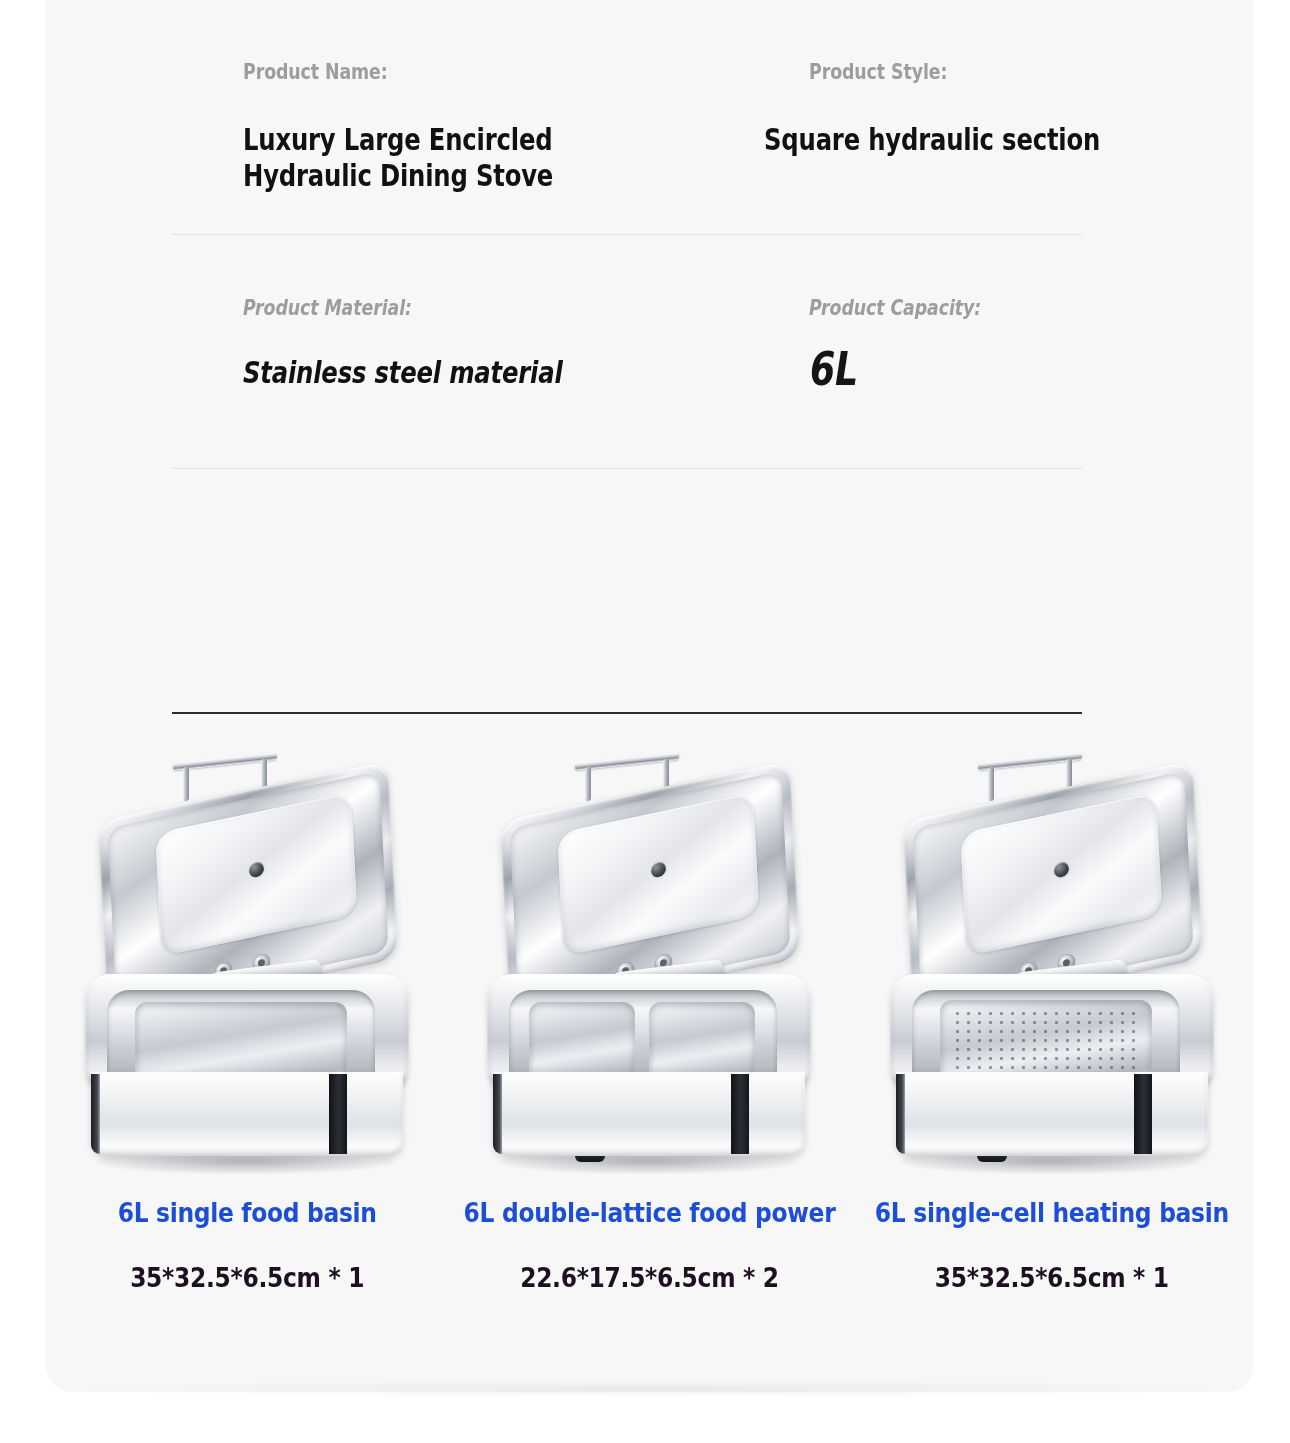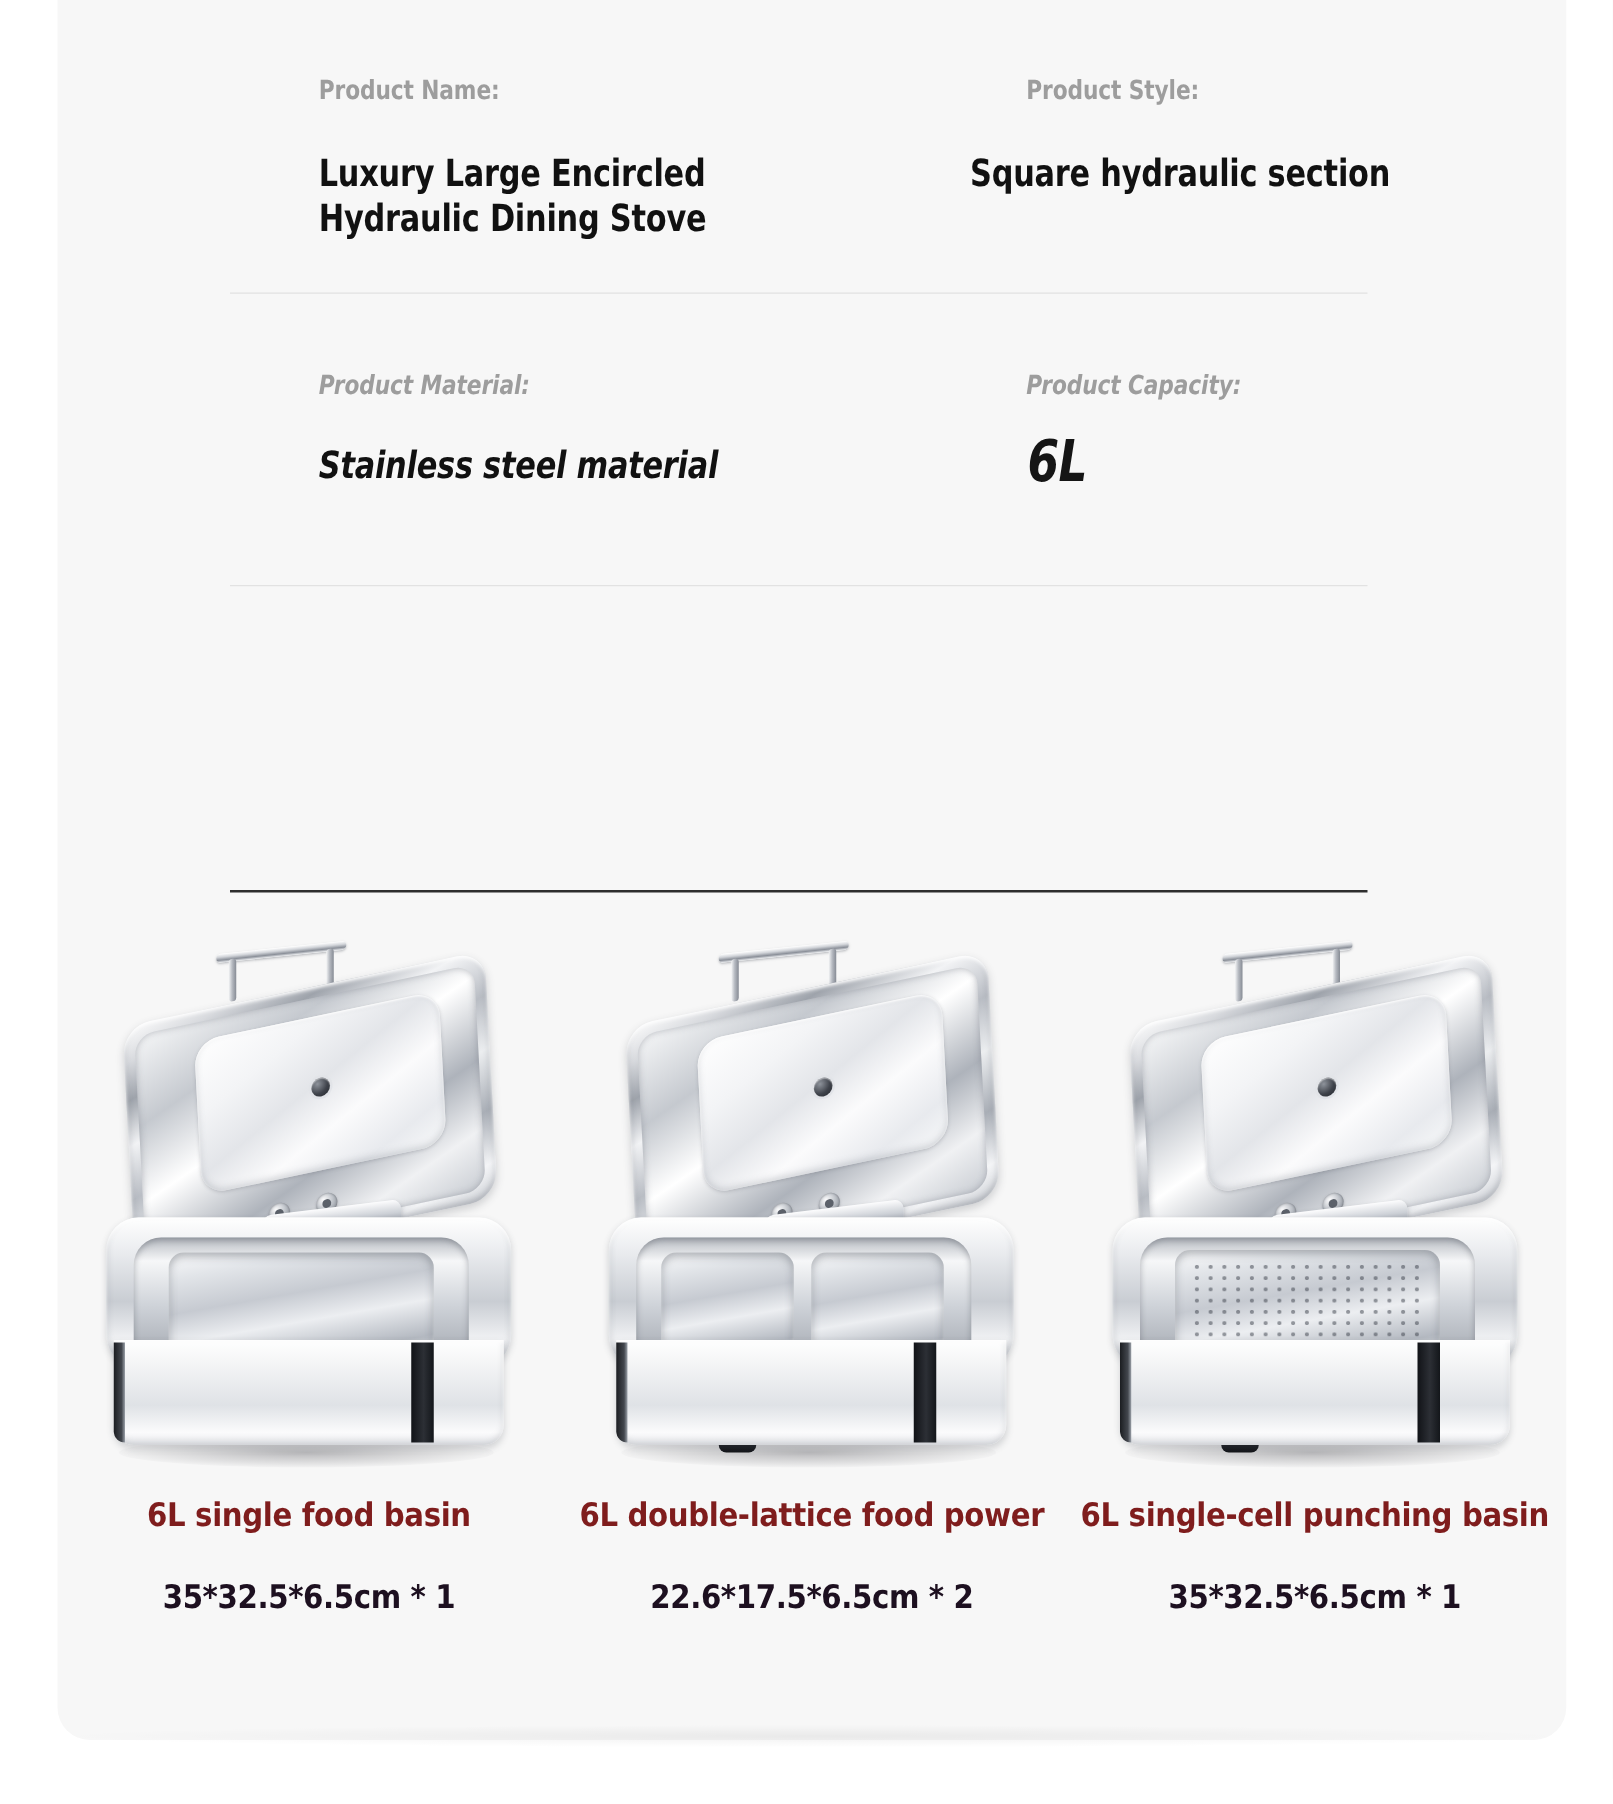--- a/index.html
+++ b/index.html
@@ -38,21 +38,21 @@
     width: 1196px;
     height: 18px;
     border-radius: 50%;
     background: radial-gradient(ellipse at center, rgba(0,0,0,0.055) 0%, rgba(0,0,0,0) 72%);
     pointer-events: none;
   }
 
   
   .spec-area {
     position: absolute;
-    left: 12px; top: 0;
+    left: 0; top: 0;
     width: 1207px;
     height: 716px;
   }
 
   .spec-row { position: absolute; left: 0; width: 1207px; }
   .spec-row.r1 { top: 38px;  height: 190px; }
   .spec-row.r2 { top: 272px; height: 190px; font-style: italic; }
   .spec-row.r3 { top: 498px; height: 190px; }
 
   .col-left  { position: absolute; left: 152px; width: 520px; }
@@ -371,21 +371,21 @@
     position: absolute;
     left: 0;
     top: 448px;
     width: 100%;
     text-align: center;
   }
   .caption-title {
     font-family: "DejaVu Sans Condensed", "Liberation Sans Narrow", "Liberation Sans", sans-serif;
     font-size: 26px;
     font-weight: 700;
-    color: #7f1d1d;
+    color: #1d4ed8;
     letter-spacing: -0.3px;
     white-space: nowrap;
   }
   .caption-size {
     margin-top: 35px;
     font-family: "DejaVu Sans Condensed", "Liberation Sans Narrow", "Liberation Sans", sans-serif;
     font-size: 26px;
     font-weight: 700;
     color: #1d1020;
     letter-spacing: -0.3px;
@@ -540,21 +540,21 @@
           <div class="base-front">
             
           </div>
           <div class="base-edge-l"></div>
           <div class="base-edge-r">
             
           </div>
         </div>
 
         <div class="caption">
-          <div class="caption-title">6L single-cell punching basin</div>
+          <div class="caption-title">6L single-cell heating basin</div>
           <div class="caption-size">35*32.5*6.5cm * 1</div>
         </div>
       </div>
 
     </div>
   </div>
 
   <div class="card-shadow"></div>
 </div>
 

